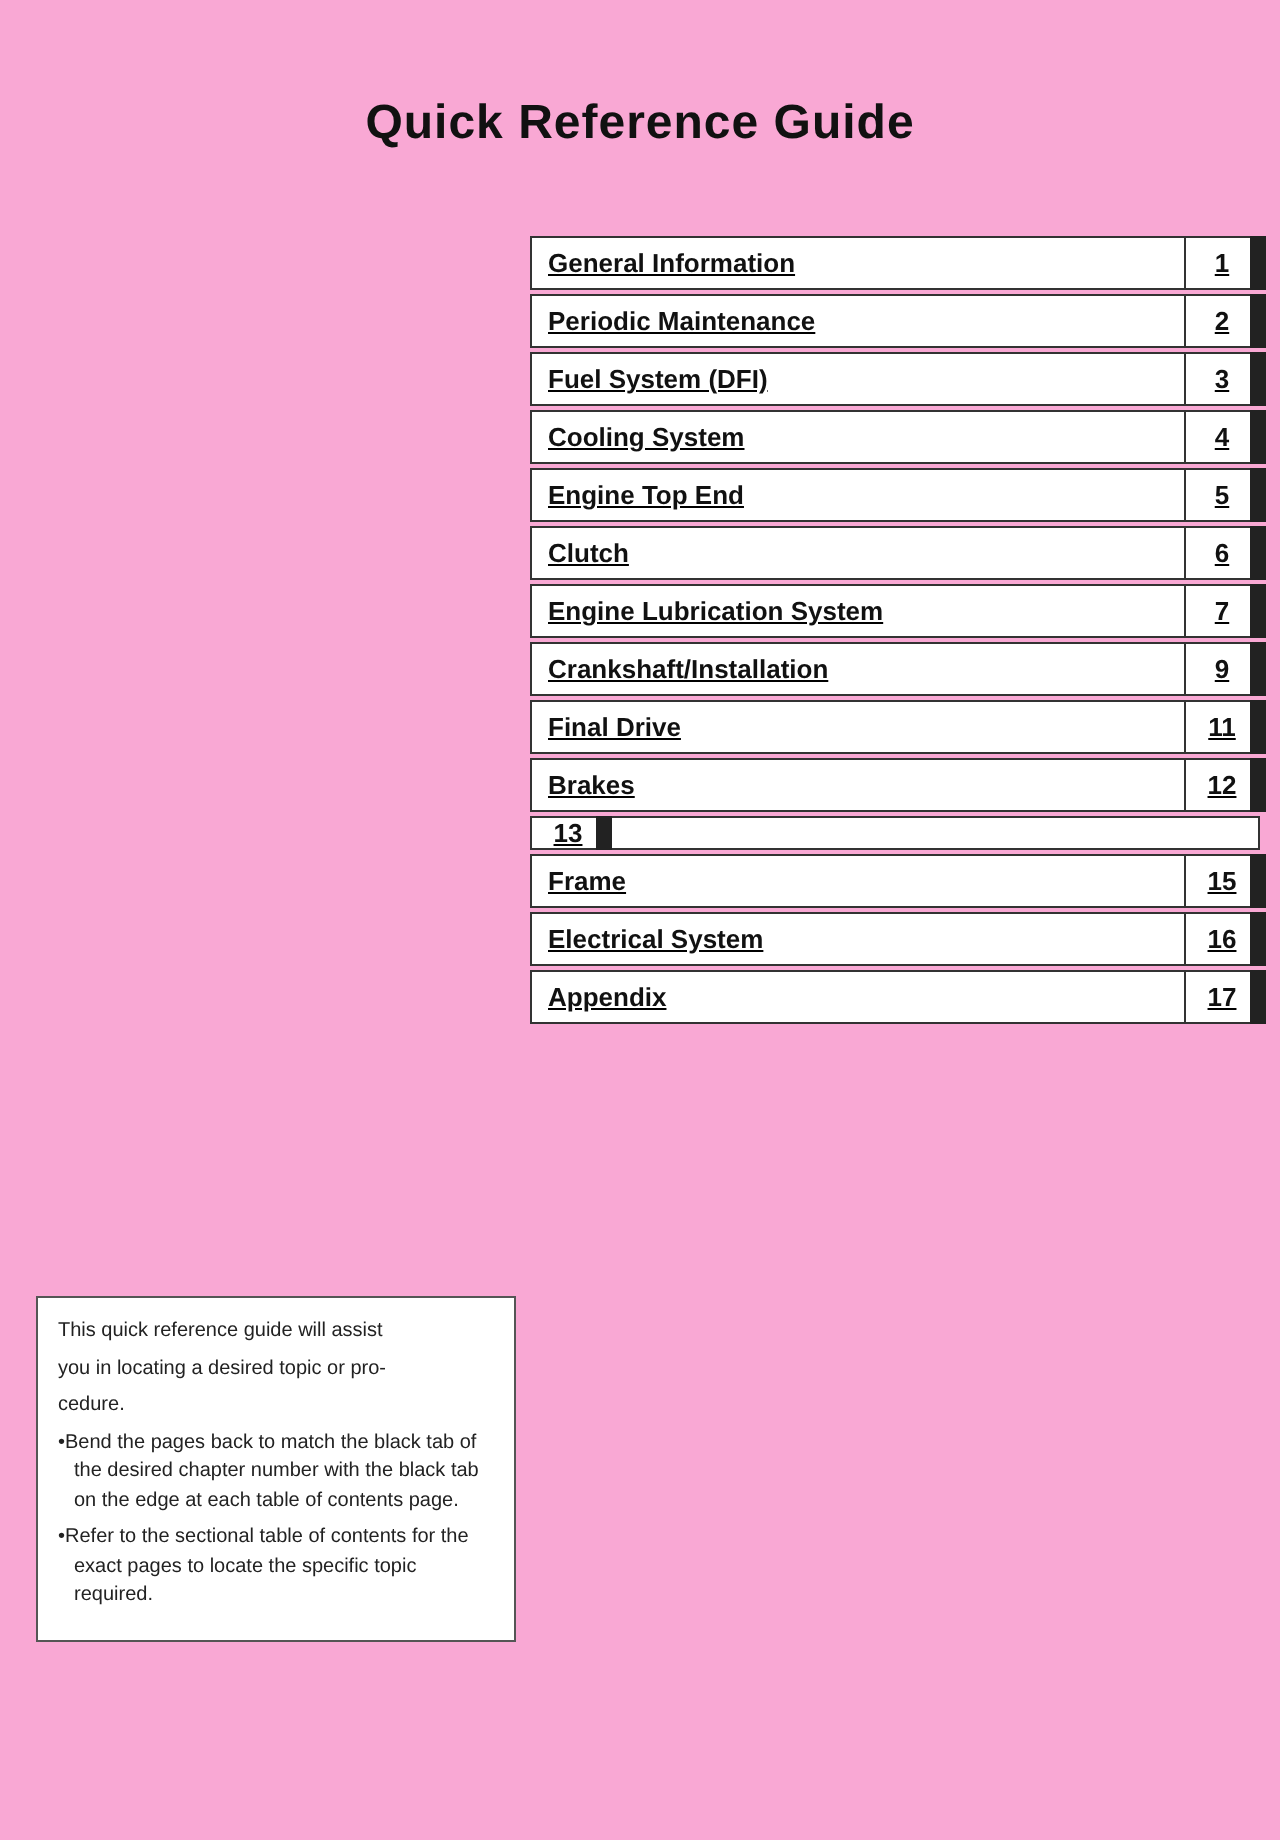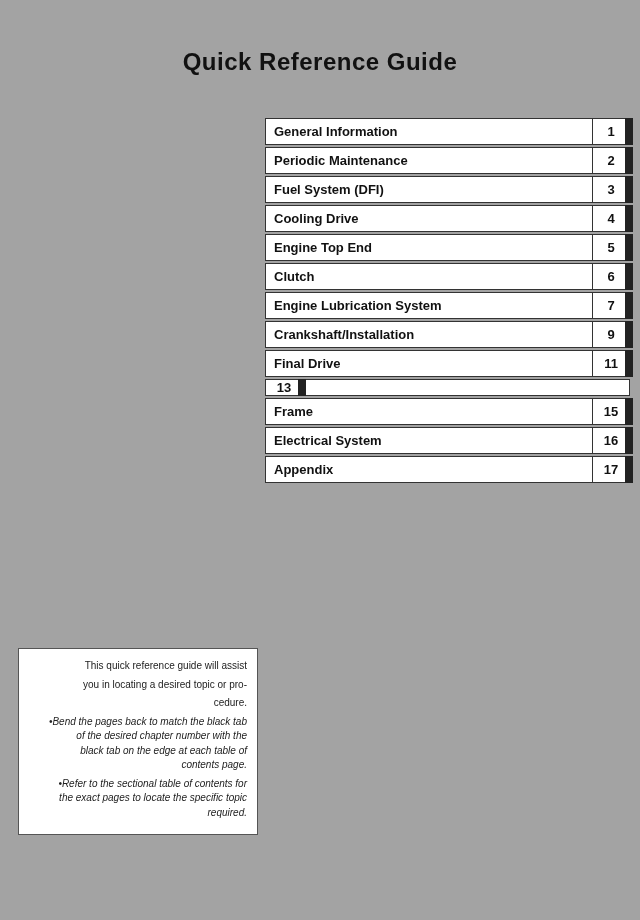--- a/index.html
+++ b/index.html
@@ -12,21 +12,21 @@
       width: 640px;
       height: 920px;
       background: #ffffff;
       font-family: Arial, Helvetica, sans-serif;
       overflow: hidden;
     }
 
     .page {
       width: 640px;
       height: 920px;
-      background: #a3a3a3;
+      background: #f9a8d4;
       position: relative;
     }
 
     .title {
       text-align: center;
       padding-top: 48px;
       padding-bottom: 30px;
       font-size: 24px;
       font-weight: bold;
       color: #111;
@@ -39,20 +39,21 @@
       top: 118px;
       width: 365px;
     }
 
     .toc-item {
       display: flex;
       align-items: stretch;
       margin-bottom: 2px;
       border: 1.5px solid #333;
       background: #fff;
+      text-decoration: underline;
     }
 
     .toc-label {
       flex: 1;
       padding: 5px 8px;
       font-size: 13px;
       font-weight: bold;
       color: #111;
       border-right: 1.5px solid #333;
     }
@@ -83,31 +84,29 @@
       position: absolute;
       left: 18px;
       top: 648px;
       width: 240px;
       border: 1px solid #555;
       background: #fff;
       padding: 10px;
       font-size: 10px;
       color: #222;
       line-height: 1.45;
-      text-align: right;
     }
 
     .sidebar-note p {
       margin-bottom: 4px;
     }
 
     .sidebar-note .bullet {
       text-indent: -8px;
-      margin-left: 24px;
-      font-style: italic;
+      margin-left: 8px;
     }
   </style>
 </head>
 <body>
 
 <div class="page">
 
   <div class="title">Quick Reference Guide</div>
 
   <div class="toc-container">
@@ -118,21 +117,21 @@
       </div>
       <div class="toc-item">
         <div class="toc-label">Periodic Maintenance</div>
         <div class="toc-number">2</div>
       </div>
       <div class="toc-item">
         <div class="toc-label">Fuel System (DFI)</div>
         <div class="toc-number">3</div>
       </div>
       <div class="toc-item">
-        <div class="toc-label">Cooling Drive</div>
+        <div class="toc-label">Cooling System</div>
         <div class="toc-number">4</div>
       </div>
       <div class="toc-item">
         <div class="toc-label">Engine Top End</div>
         <div class="toc-number">5</div>
       </div>
       <div class="toc-item">
         <div class="toc-label">Clutch</div>
         <div class="toc-number">6</div>
       </div>
@@ -140,20 +139,24 @@
         <div class="toc-label">Engine Lubrication System</div>
         <div class="toc-number">7</div>
       </div>
       <div class="toc-item">
         <div class="toc-label">Crankshaft/Installation</div>
         <div class="toc-number">9</div>
       </div>
       <div class="toc-item">
         <div class="toc-label">Final Drive</div>
         <div class="toc-number">11</div>
+      </div>
+      <div class="toc-item">
+        <div class="toc-label">Brakes</div>
+        <div class="toc-number">12</div>
       </div>
       <div class="toc-item">
         <div class="toc-number">13</div>
       </div>
       <div class="toc-item">
         <div class="toc-label">Frame</div>
         <div class="toc-number">15</div>
       </div>
       <div class="toc-item">
         <div class="toc-label">Electrical System</div>

